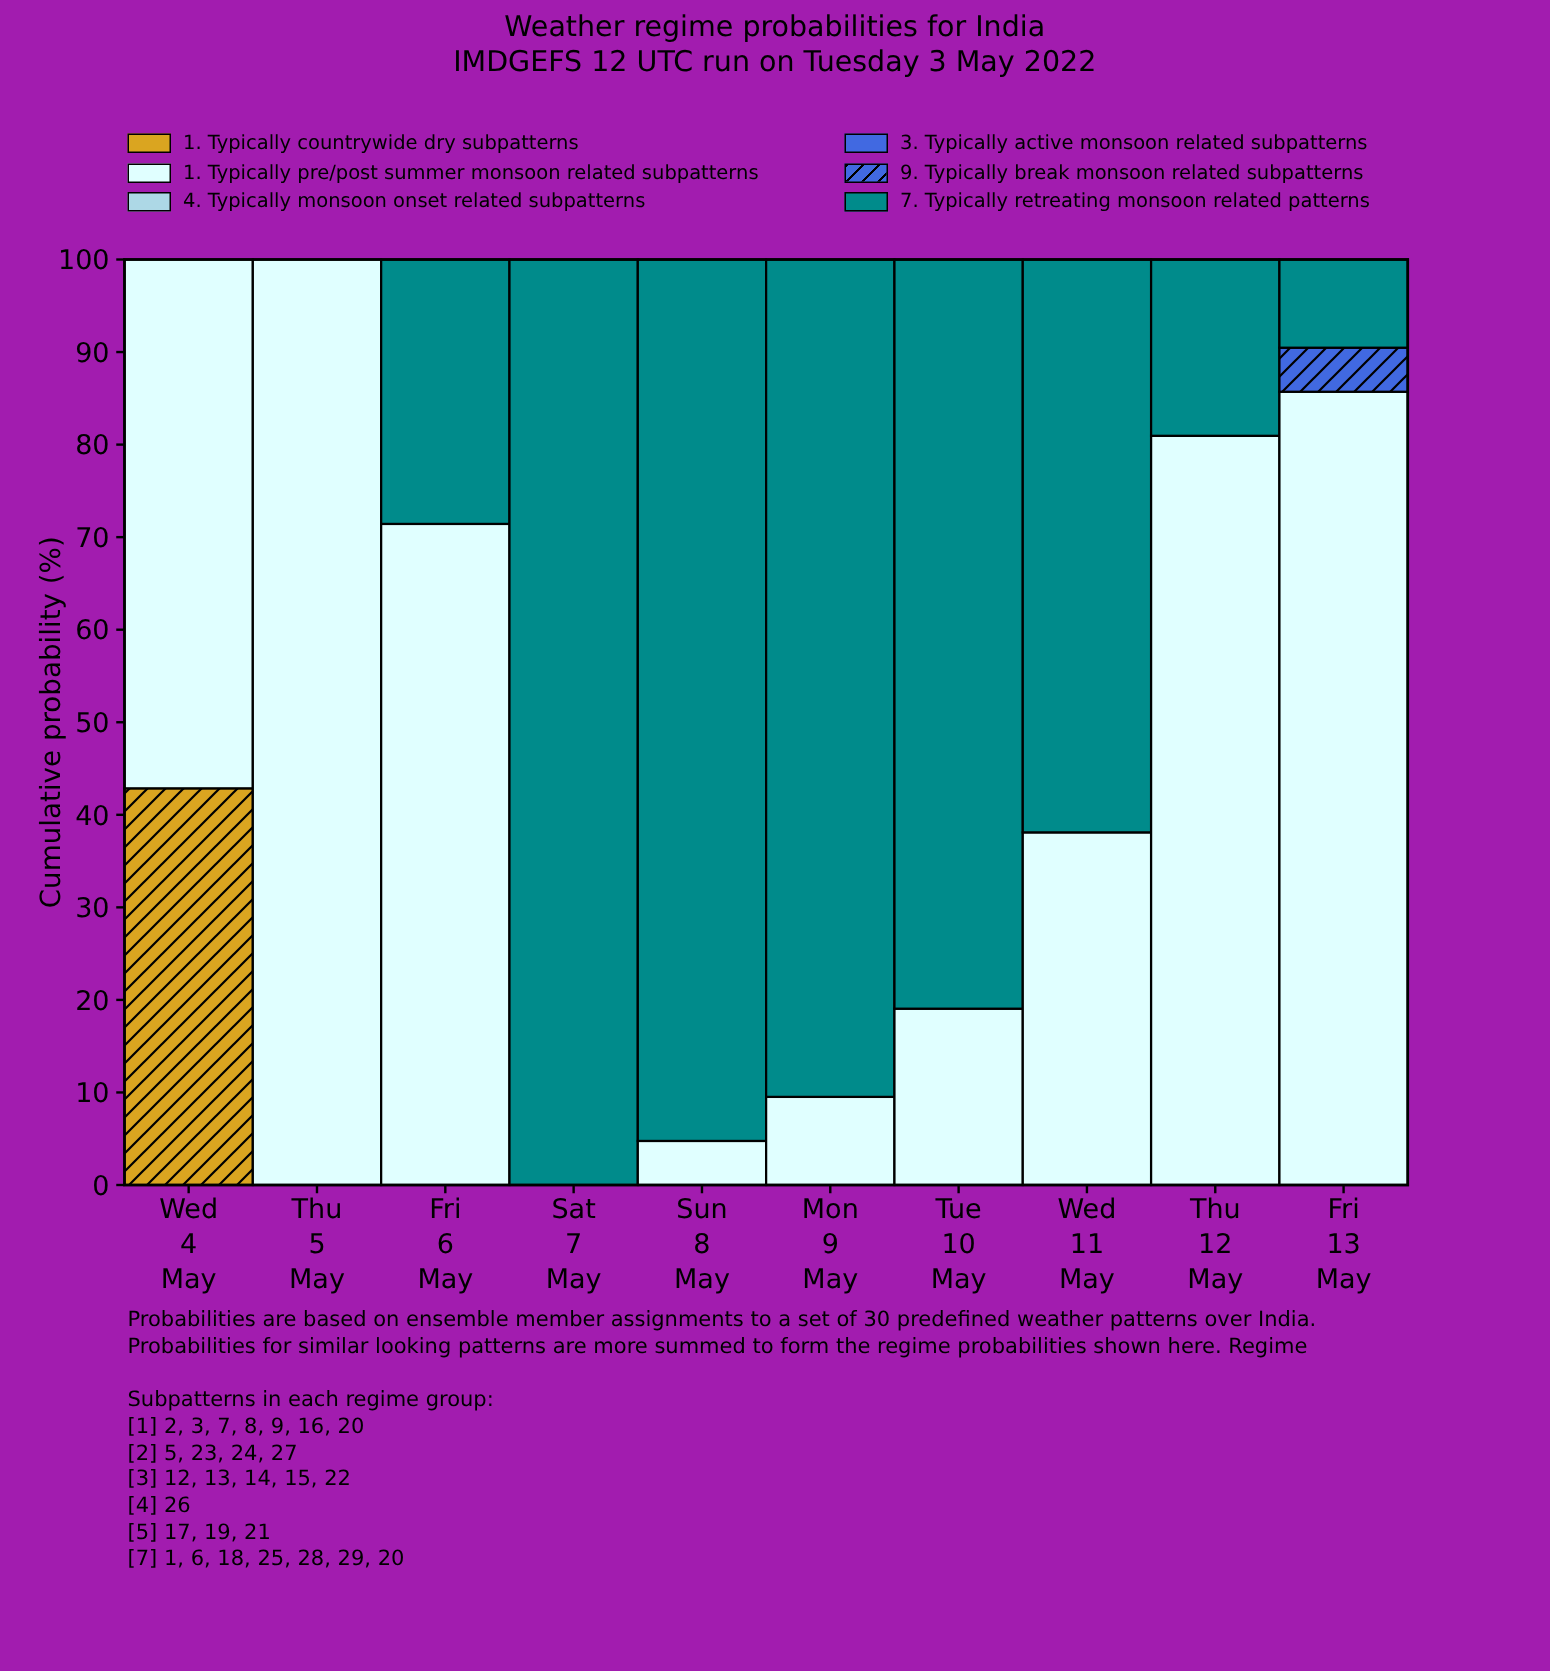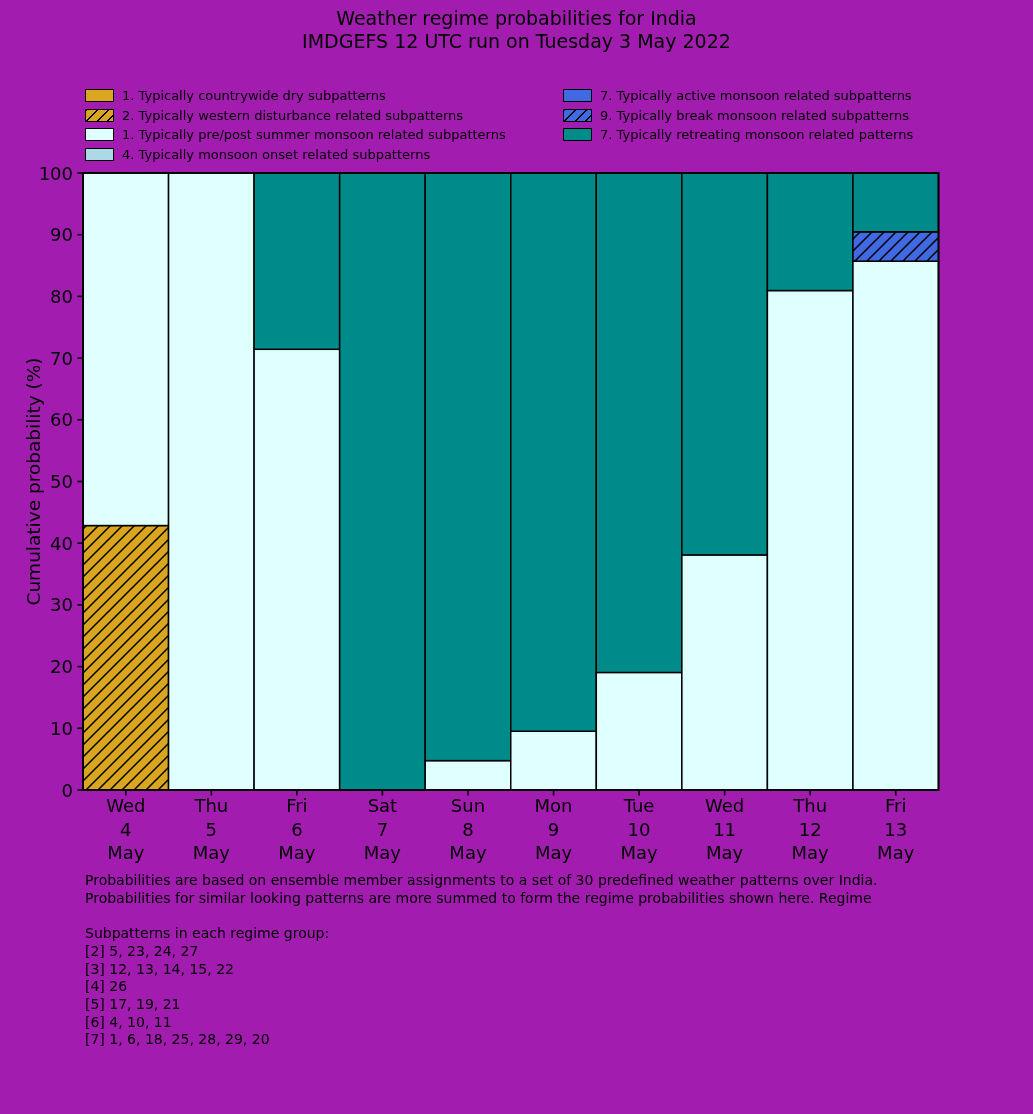--- a/index.html
+++ b/index.html
@@ -29,36 +29,32 @@
     <div class="title-line">Weather regime probabilities for India</div>
     <div class="title-line">IMDGEFS 12 UTC run on Tuesday 3 May 2022</div>
   </div>
 
   <div class="legend-col legend-col-1">
       <div class="legend-item">
         <span class="legend-swatch" style="background-color: rgb(218, 165, 32);"></span>
         <span class="legend-label">1. Typically countrywide dry subpatterns</span>
       </div>
       <div class="legend-item">
-        <span class="legend-swatch" style="background-color: rgb(218, 165, 32); background-image: repeating-linear-gradient(135deg, rgb(0, 0, 0) 0px, rgb(0, 0, 0) 1.4px, transparent 1.4px, transparent 7.5px);"></span>
-        <span class="legend-label">2. Typically western disturbance related subpatterns</span>
-      </div>
-      <div class="legend-item">
         <span class="legend-swatch" style="background-color: rgb(224, 255, 255);"></span>
         <span class="legend-label">1. Typically pre/post summer monsoon related subpatterns</span>
       </div>
       <div class="legend-item">
         <span class="legend-swatch" style="background-color: rgb(173, 216, 230);"></span>
         <span class="legend-label">4. Typically monsoon onset related subpatterns</span>
       </div>
     </div>
   <div class="legend-col legend-col-2">
       <div class="legend-item">
         <span class="legend-swatch" style="background-color: rgb(65, 105, 225);"></span>
-        <span class="legend-label">7. Typically active monsoon related subpatterns</span>
+        <span class="legend-label">3. Typically active monsoon related subpatterns</span>
       </div>
       <div class="legend-item">
         <span class="legend-swatch" style="background-color: rgb(65, 105, 225); background-image: repeating-linear-gradient(135deg, rgb(0, 0, 0) 0px, rgb(0, 0, 0) 1.4px, transparent 1.4px, transparent 7.5px);"></span>
         <span class="legend-label">9. Typically break monsoon related subpatterns</span>
       </div>
       <div class="legend-item">
         <span class="legend-swatch" style="background-color: rgb(0, 139, 139);"></span>
         <span class="legend-label">7. Typically retreating monsoon related patterns</span>
       </div>
     </div>
@@ -157,21 +153,21 @@
       <text x="895.725" y="835.5" text-anchor="middle" font-size="18" fill="#000">13</text>
       <text x="895.725" y="858.5" text-anchor="middle" font-size="18" fill="#000">May</text>
       <text x="40" y="481.5" text-anchor="middle" font-size="18.5" fill="#000" transform="rotate(-90 40 481.5)">Cumulative probability (%)</text>
     </svg>
 
   <div class="footer">
       <div class="footer-line">Probabilities are based on ensemble member assignments to a set of 30 predefined weather patterns over India.</div>
       <div class="footer-line">Probabilities for similar looking patterns are more summed to form the regime probabilities shown here. Regime</div>
       <div class="footer-line"></div>
       <div class="footer-line">Subpatterns in each regime group:</div>
+      <div class="footer-line">[1] 2, 3, 7, 8, 9, 16, 20</div>
       <div class="footer-line">[2] 5, 23, 24, 27</div>
       <div class="footer-line">[3] 12, 13, 14, 15, 22</div>
       <div class="footer-line">[4] 26</div>
       <div class="footer-line">[5] 17, 19, 21</div>
-      <div class="footer-line">[6] 4, 10, 11</div>
       <div class="footer-line">[7] 1, 6, 18, 25, 28, 29, 20</div>
     </div>
 
 </div>
 
 </body></html>

